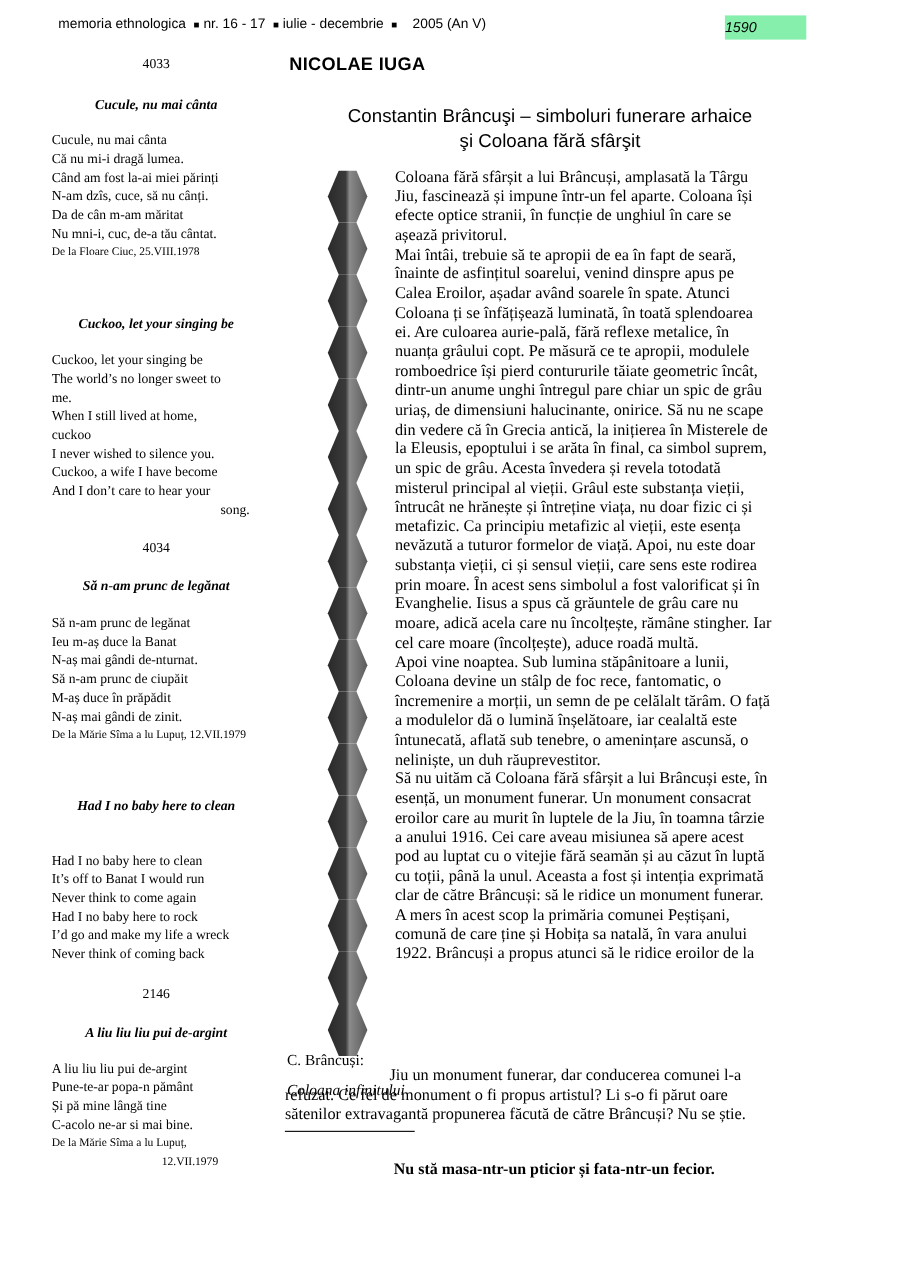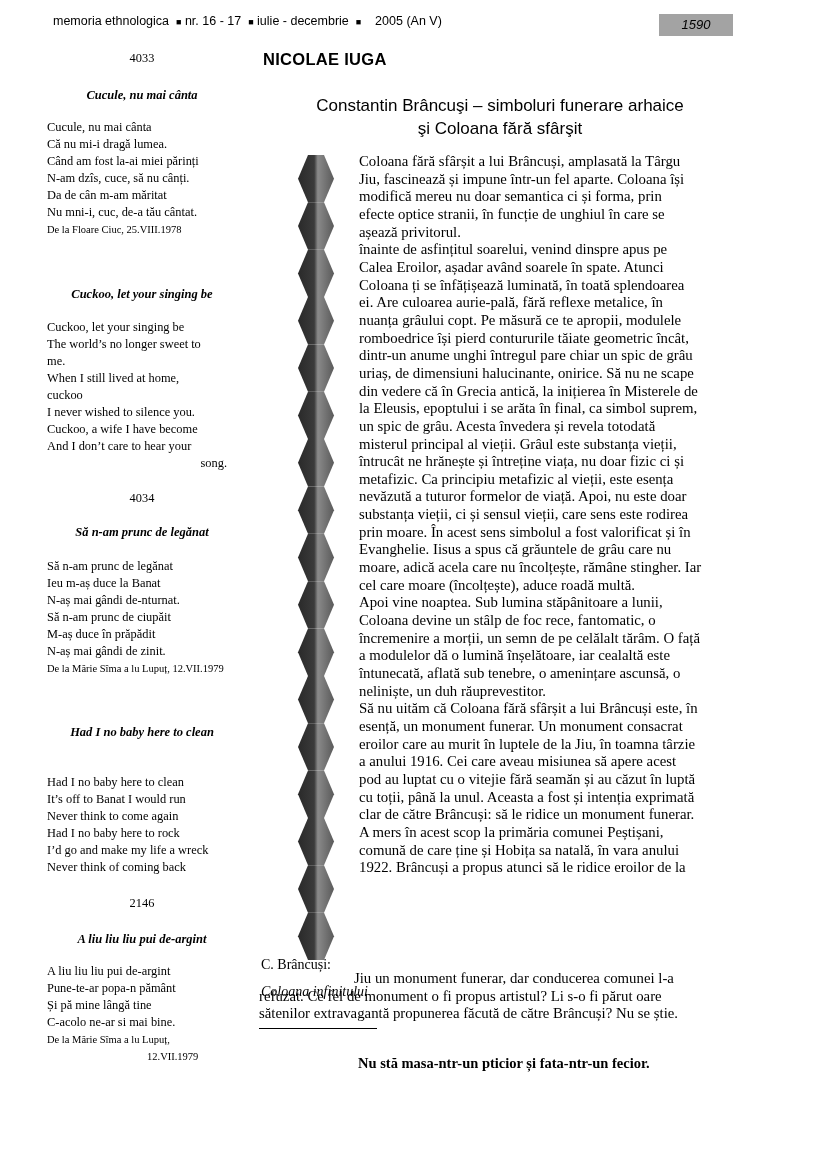--- a/index.html
+++ b/index.html
@@ -1,20 +1,20 @@
 <!DOCTYPE html>
 <html><head>
 <meta charset="utf-8">
 <style>
   html, body { margin:0; padding:0; background:#ffffff; }
   body { width:826px; height:1169px; position:relative; overflow:hidden; color:#000; }
   .sans { font-family: "Liberation Sans", sans-serif; }
   .serif { font-family: "Liberation Serif", serif; }
   .header-line { position:absolute; left:53px; top:14px; font-size:12.5px; white-space:pre; }
-  .page-num { position:absolute; left:659px; top:14px; width:74px; height:22px; background:#a3a3a3; font-style:italic; font-size:13px; text-align:center; line-height:22px; }
+  .page-num { position:absolute; left:659px; top:14px; width:74px; height:22px; background:#86efac; font-style:italic; font-size:13px; text-align:left; line-height:22px; }
   .left-col { position:absolute; left:47px; top:50px; width:190px; font-size:12.4px; line-height:17px; }
   .num { text-align:center; width:190px; font-size:12.4px; }
   .ptitle { text-align:center; font-weight:bold; font-style:italic; font-size:12.5px; }
   .pline { white-space:nowrap; }
   .src { font-size:10.5px; white-space:nowrap; }
   .author { position:absolute; left:263px; top:50px; font-size:16.5px; font-weight:bold; letter-spacing:0.3px;text-align:right; }
   .title { position:absolute; left:270px; top:94px; width:460px; text-align:center; font-size:17px; font-weight:normal; line-height:23px; }
   .body-text { position:absolute; left:359px; top:153px; width:378px; font-size:14.8px; line-height:17.65px; }
   .body-text .ln { display:block; white-space:nowrap; }
   .tail-text { position:absolute; left:259px; top:970px; width:480px; font-size:14.8px; line-height:17.65px; }
@@ -130,23 +130,23 @@
     </g>
 </svg>
 <div class="caption serif">
   <div>C. Brâncuși:</div>
   <div class="c2">Coloana infinitului</div>
 </div>
 
 <div class="body-text serif" id="body">
     <span class="ln">Coloana fără sfârșit a lui Brâncuși, amplasată la Târgu</span>
     <span class="ln">Jiu, fascinează și impune într-un fel aparte. Coloana își</span>
-    <span class="ln">modifică mereu nu doar semantica ci și forma, prin</span>
     <span class="ln">efecte optice stranii, în funcție de unghiul în care se</span>
     <span class="ln">așează privitorul.</span>
+    <span class="ln">Mai întâi, trebuie să te apropii de ea în fapt de seară,</span>
     <span class="ln">înainte de asfințitul soarelui, venind dinspre apus pe</span>
     <span class="ln">Calea Eroilor, așadar având soarele în spate. Atunci</span>
     <span class="ln">Coloana ți se înfățișează luminată, în toată splendoarea</span>
     <span class="ln">ei. Are culoarea aurie-pală, fără reflexe metalice, în</span>
     <span class="ln">nuanța grâului copt. Pe măsură ce te apropii, modulele</span>
     <span class="ln">romboedrice își pierd contururile tăiate geometric încât,</span>
     <span class="ln">dintr-un anume unghi întregul pare chiar un spic de grâu</span>
     <span class="ln">uriaș, de dimensiuni halucinante, onirice. Să nu ne scape</span>
     <span class="ln">din vedere că în Grecia antică, la inițierea în Misterele de</span>
     <span class="ln">la Eleusis, epoptului i se arăta în final, ca simbol suprem,</span>

